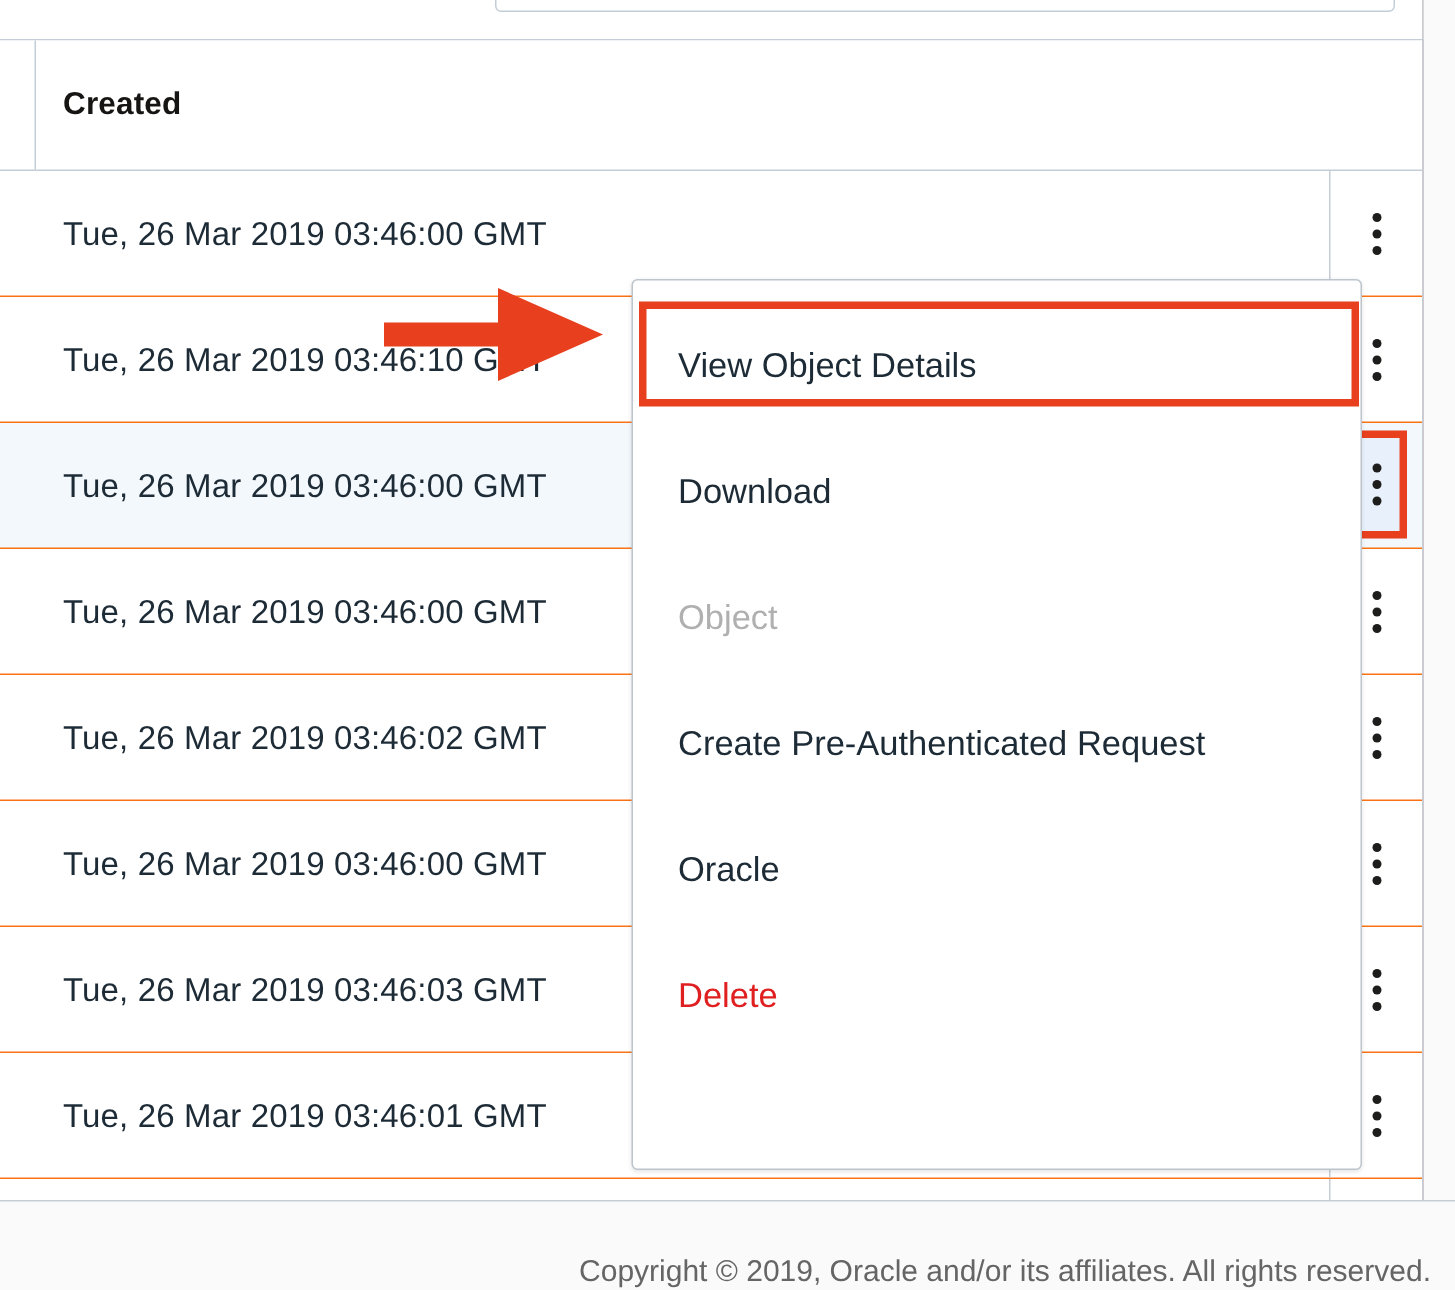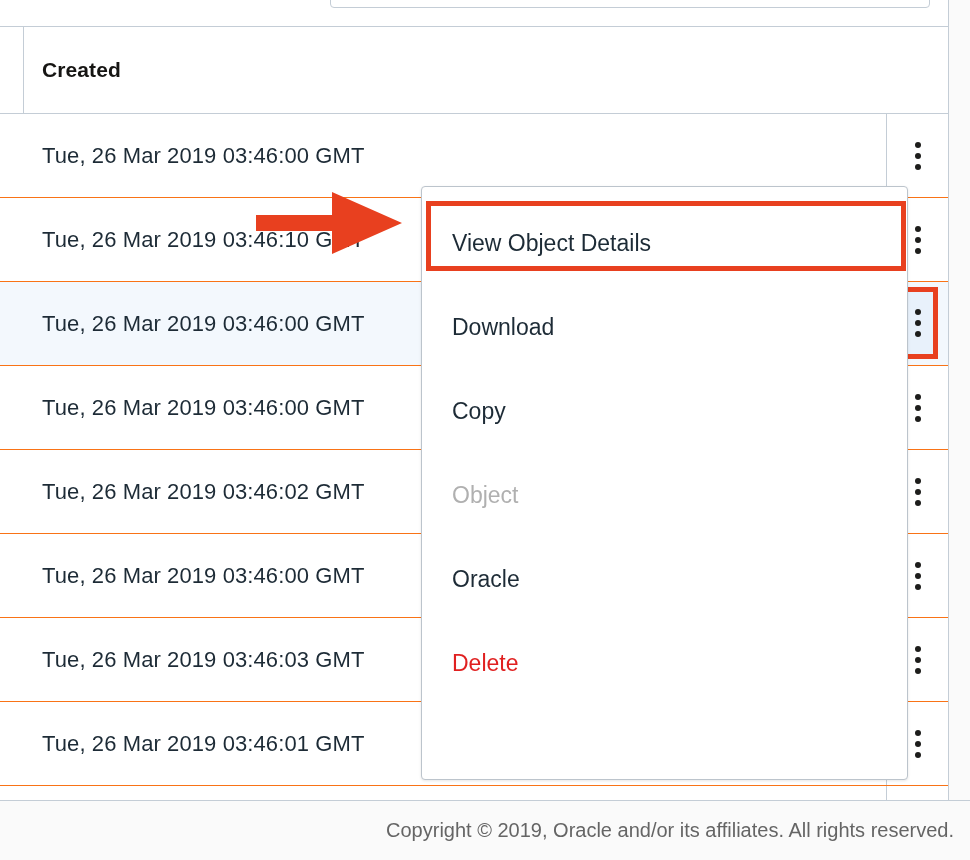--- a/index.html
+++ b/index.html
@@ -175,21 +175,21 @@
 
   
   .footer {
     position: absolute;
     left: 0; bottom: 0;
     width: 970px;
     height: 60px;
     background: #fafafa;
     border-top: 1px solid #c4cdd6;
     display: flex;
-    align-items: center;
+    align-items: flex-end;
     justify-content: flex-end;
     padding-right: 16px;
   }
   .footer-text {
     font-size: 20px;
     color: #656565;
     white-space: nowrap;
   }
 
   
@@ -328,22 +328,22 @@
           </div>
       </div>
     </div>
 
   </div>
 
   <div class="menu">
     <div class="menu-hl"></div>
     <div class="menu-item first">View Object Details</div>
     <div class="menu-item">Download</div>
-    <div class="menu-item">Copy</div>
     <div class="menu-item disabled">Object</div>
+    <div class="menu-item">Create Pre-Authenticated Request</div>
     <div class="menu-item">Oracle</div>
     <div class="menu-item danger">Delete</div>
   </div>
 
   <svg class="arrow" viewBox="0 0 146 62">
     <path d="M0 23 L76 23 L76 0 L146 31 L76 62 L76 39 L0 39 Z" fill="#e8401f"></path>
   </svg>
 
   <div class="footer">
     <div class="footer-text">Copyright © 2019, Oracle and/or its affiliates. All rights reserved.</div>

